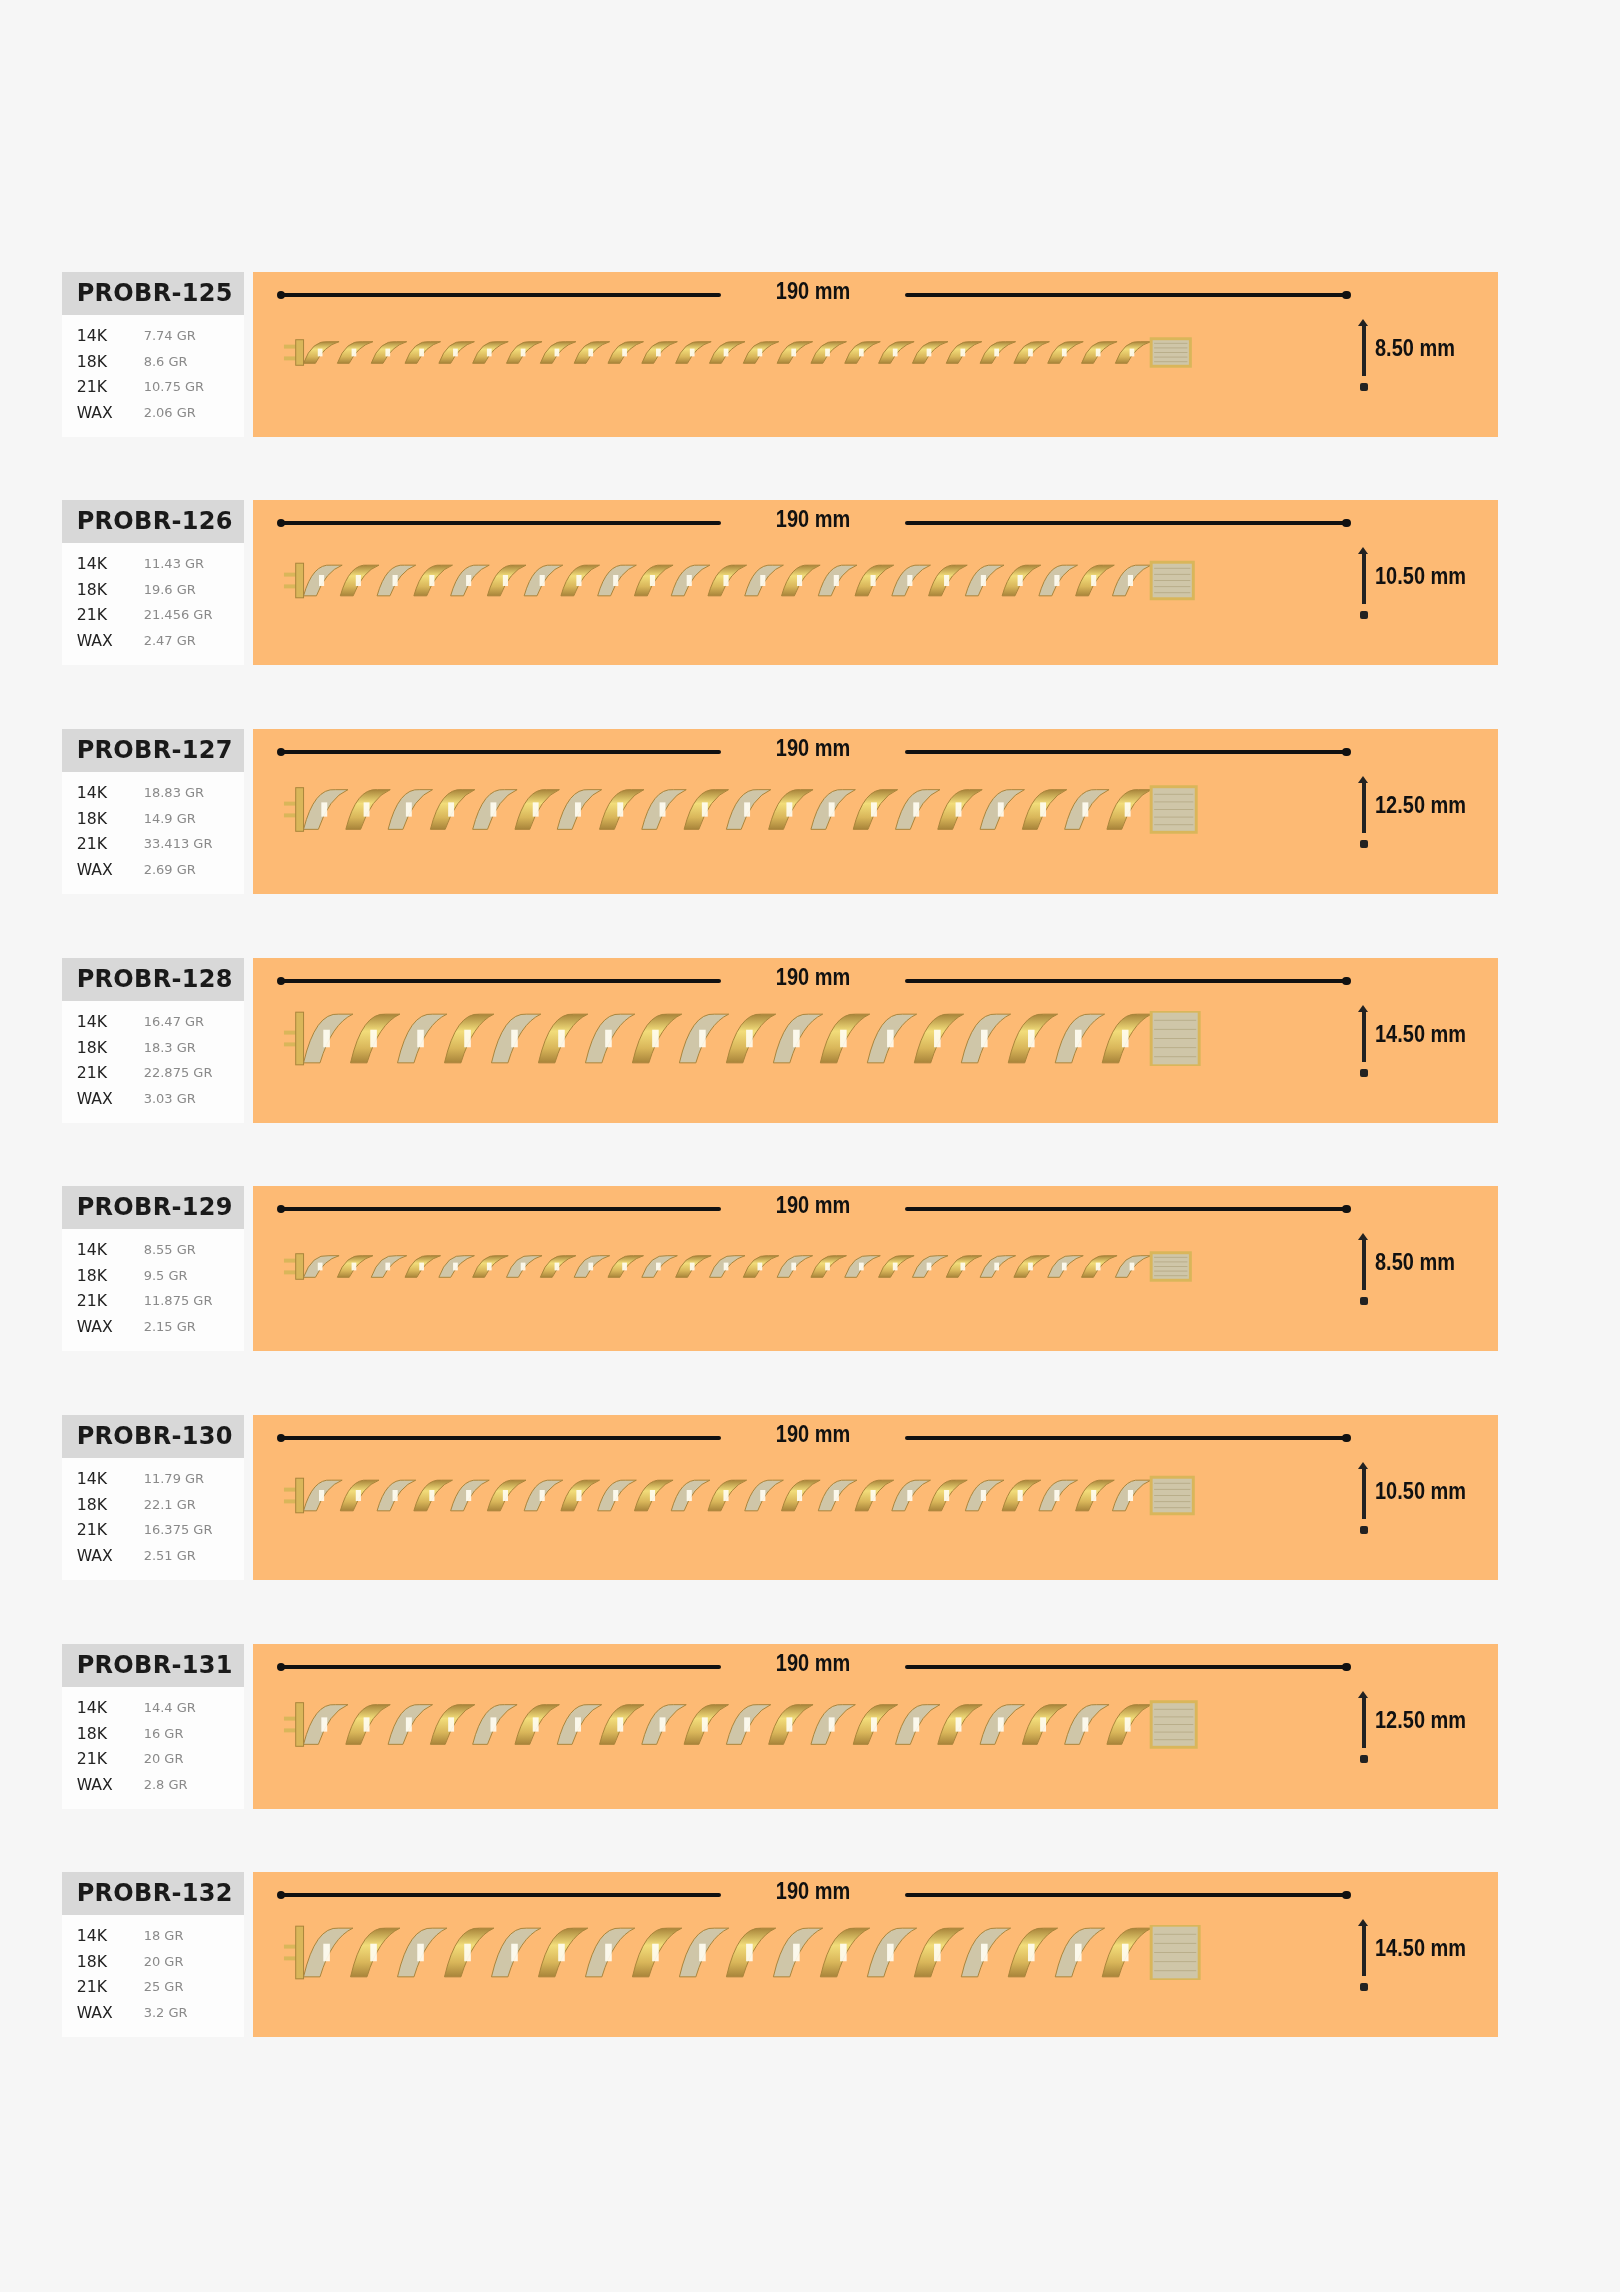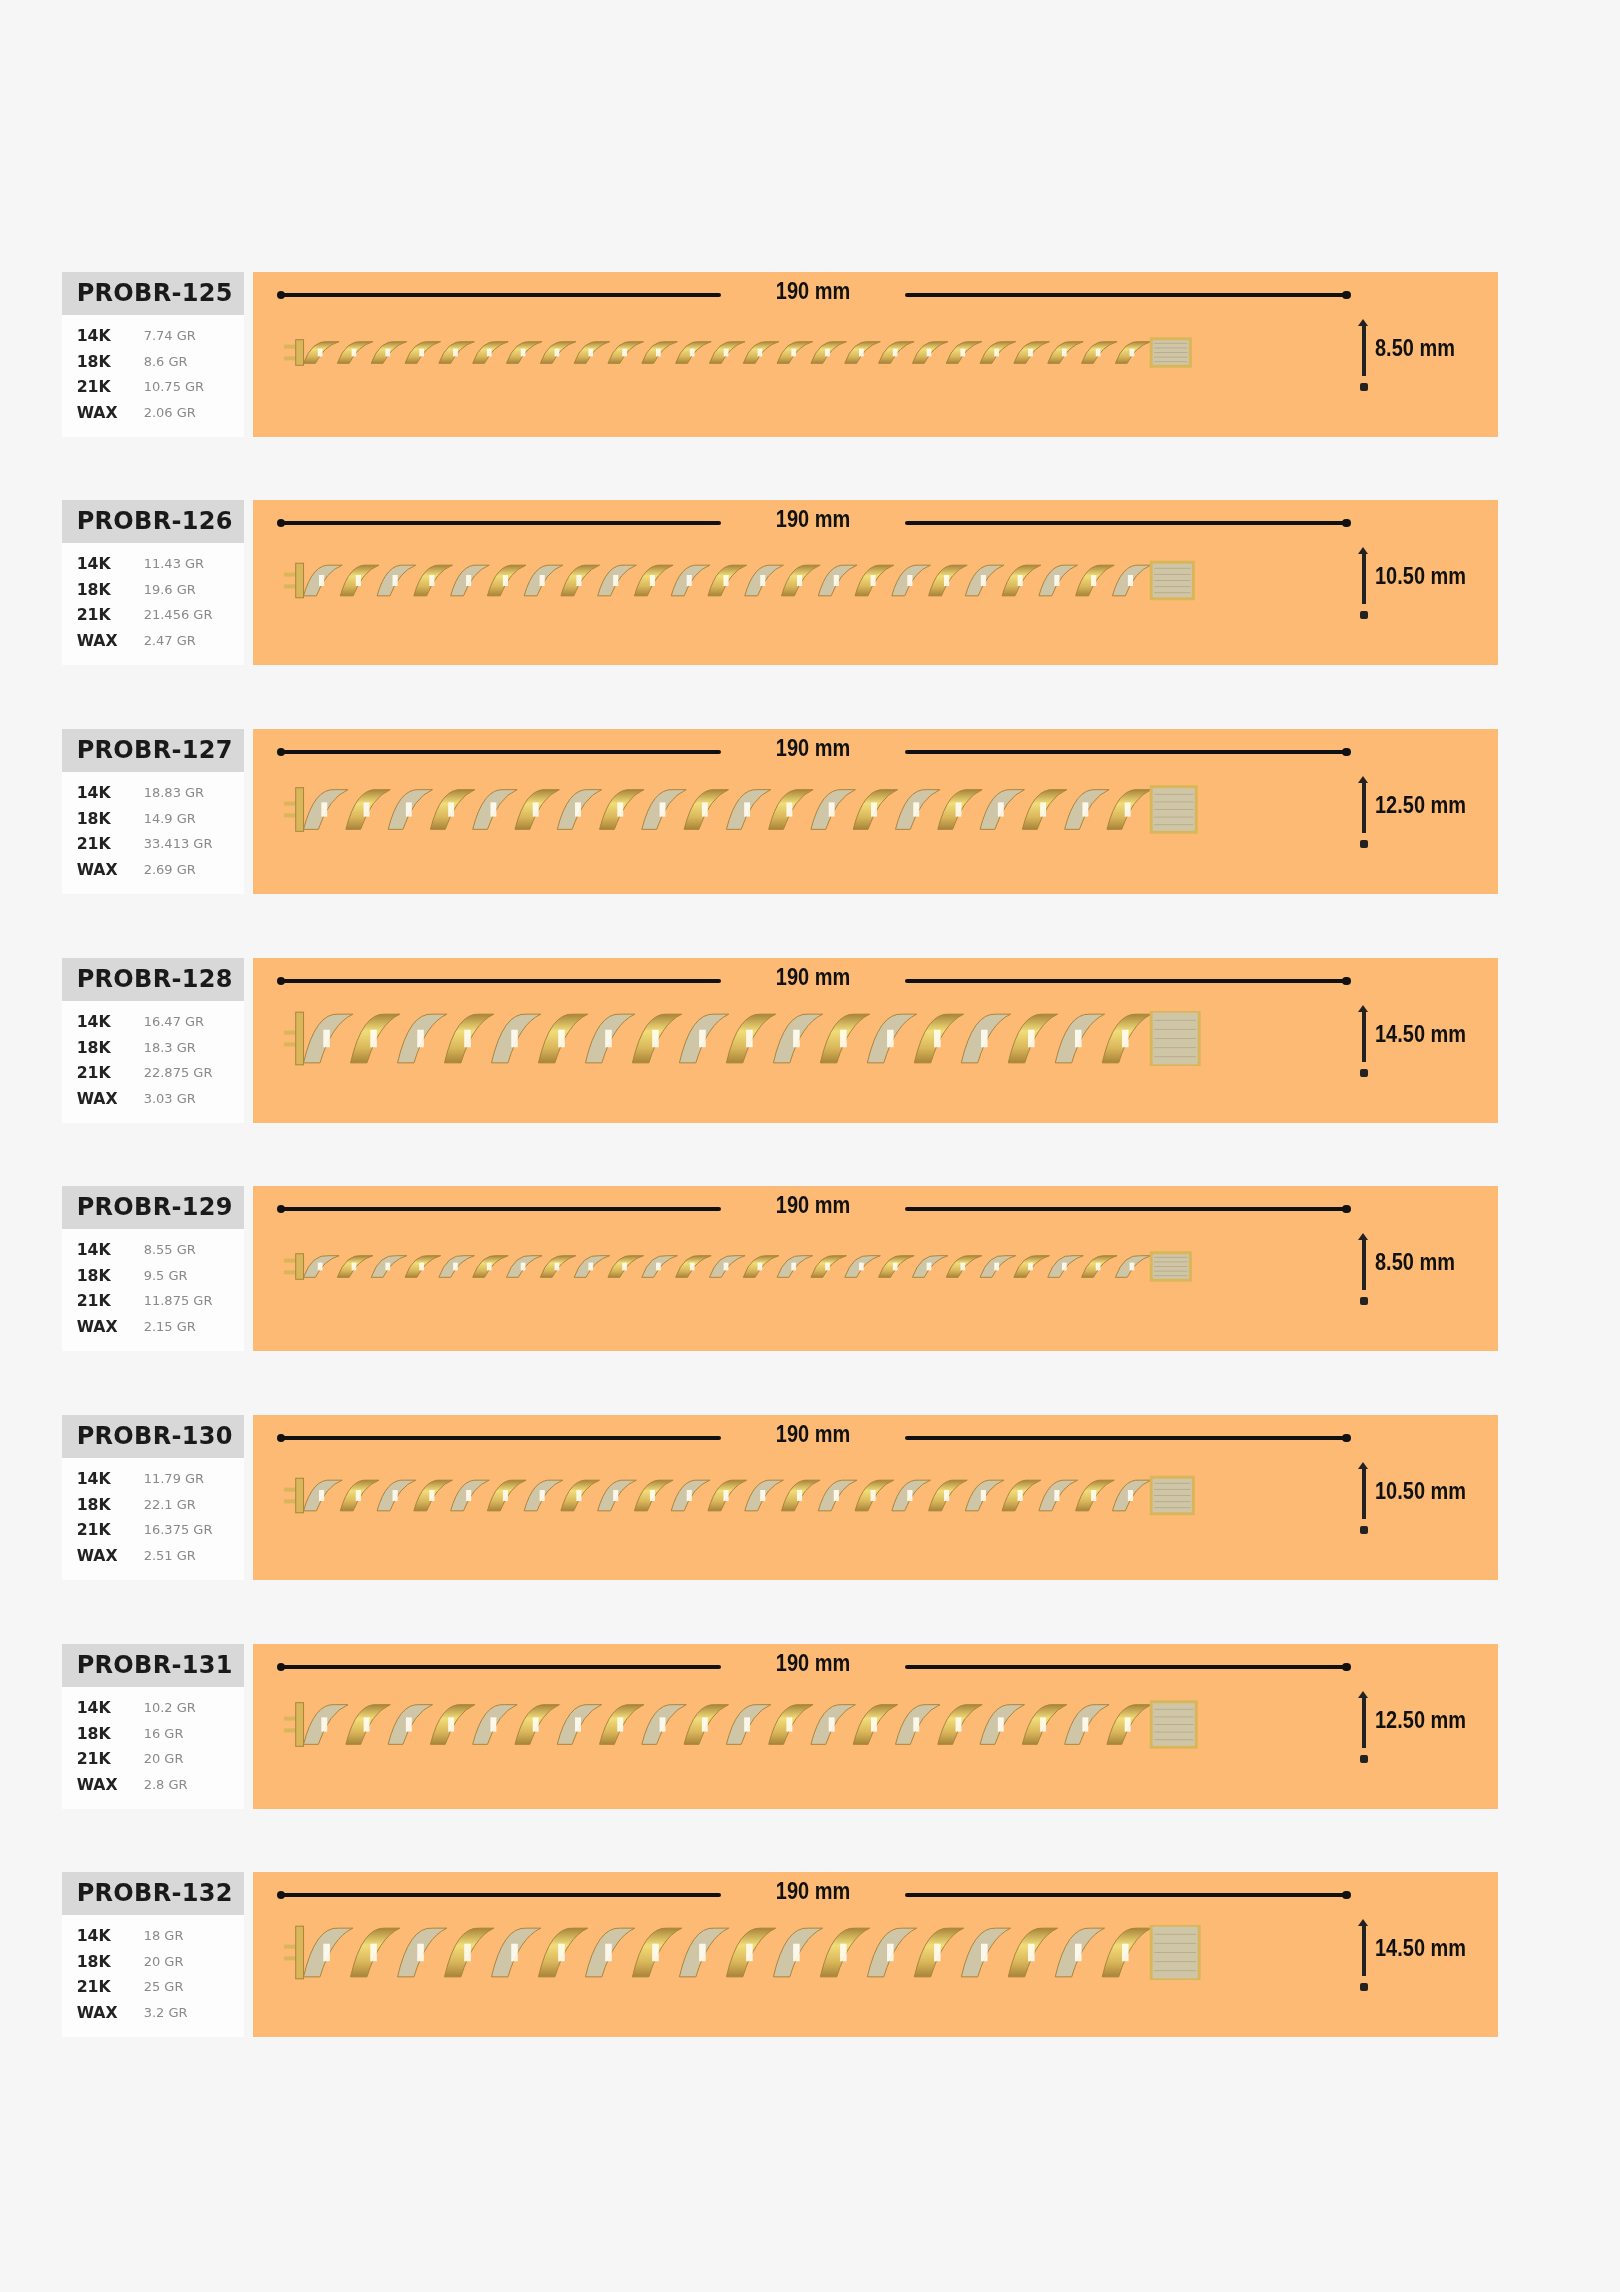--- a/index.html
+++ b/index.html
@@ -30,21 +30,21 @@
     line-height: 43px;
     padding-left: 14.7px;
     color: #1a1a1a;
     letter-spacing: 0.3px;
   }
   .spec .weights { padding: 7.8px 0 0 14.7px; }
   .spec .wrow { height: 25.5px; display: flex; align-items: center; }
   .spec .karat {
     width: 67px;
     font-family: "DejaVu Sans", sans-serif;
-    font-weight: bold; font-size: 15.7px; color: #222;
+    font-weight: normal; font-size: 15.7px; color: #222;
   }
   .spec .gr {
     font-family: "DejaVu Sans", sans-serif;
     font-size: 13px; color: #8a8a8a;
   }
   .visual {
     position: absolute; left: 191px; top: 0;
     width: 1245px; height: 165px;
     background: #fdba74;
   }
@@ -716,21 +716,21 @@
       <div class="height-label">10.50 mm</div>
     </div>
   </div>
 
   <div class="row" style="top: 1644px;">
     <div class="spec">
       <div class="code">PROBR-131</div>
       <div class="weights">
         <div class="wrow">
           <span class="karat">14K</span>
-          <span class="gr">10.2 GR</span>
+          <span class="gr">14.4 GR</span>
         </div>
         <div class="wrow">
           <span class="karat">18K</span>
           <span class="gr">16 GR</span>
         </div>
         <div class="wrow">
           <span class="karat">21K</span>
           <span class="gr">20 GR</span>
         </div>
         <div class="wrow">

